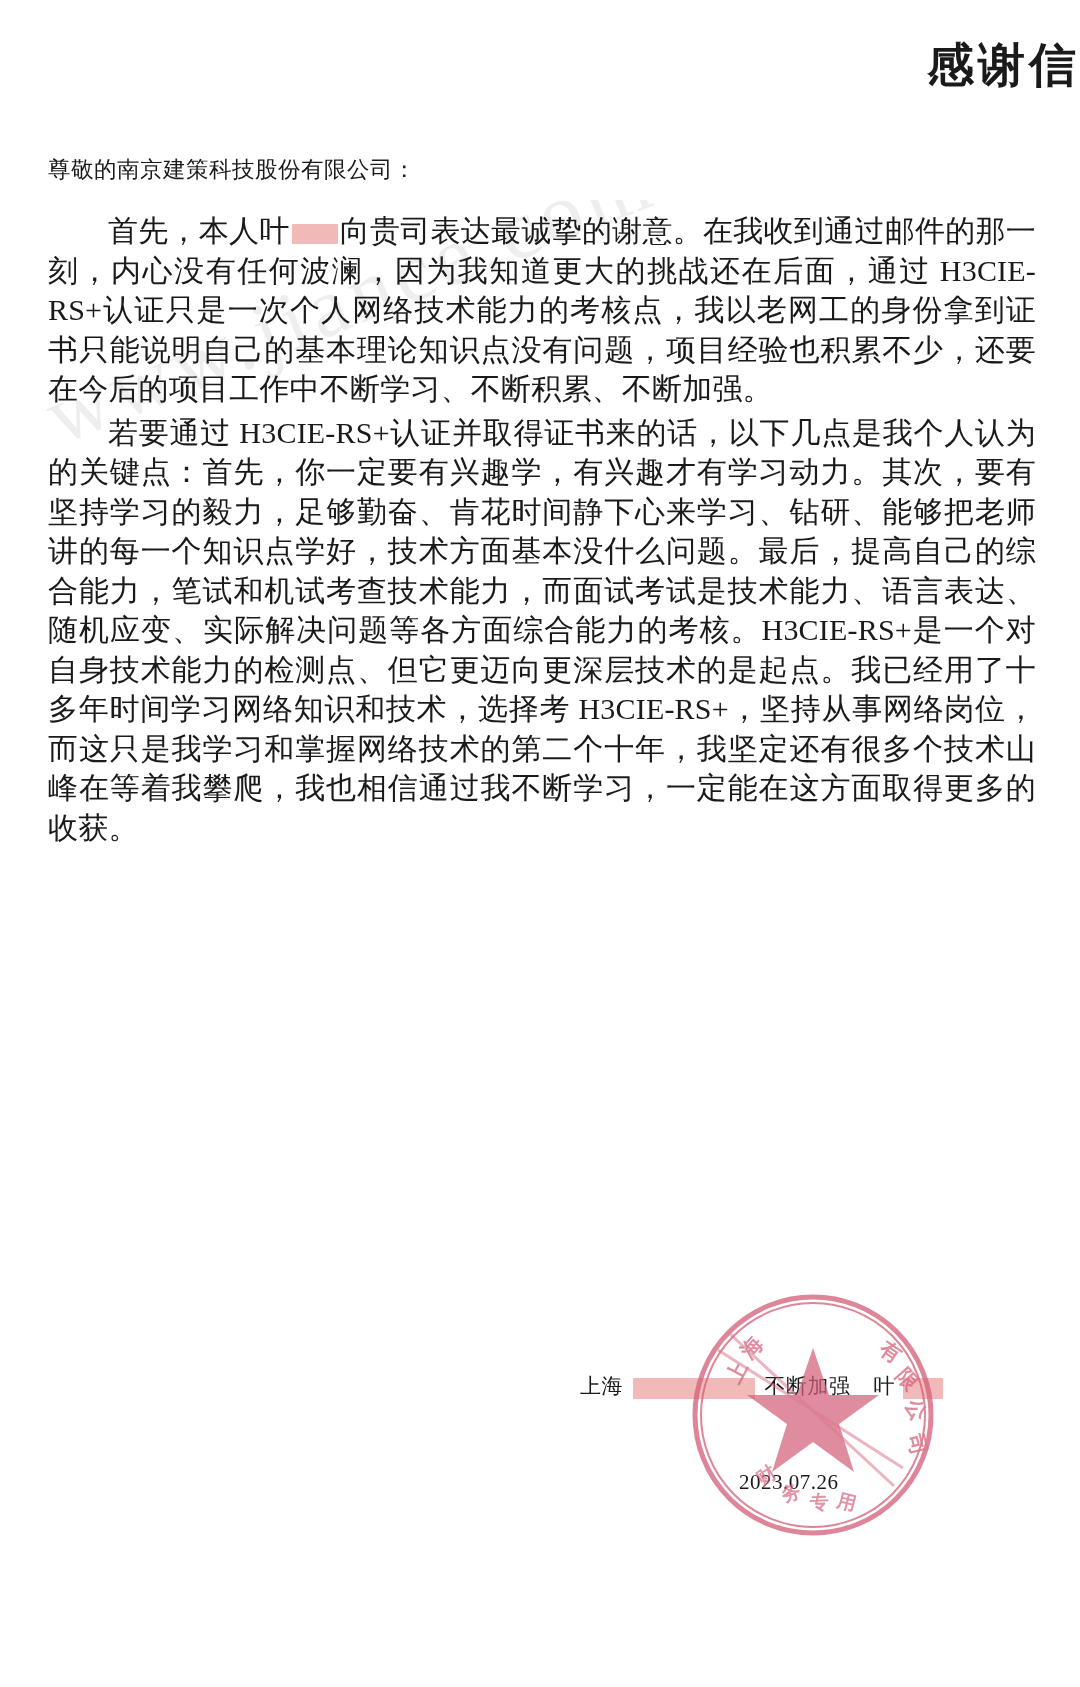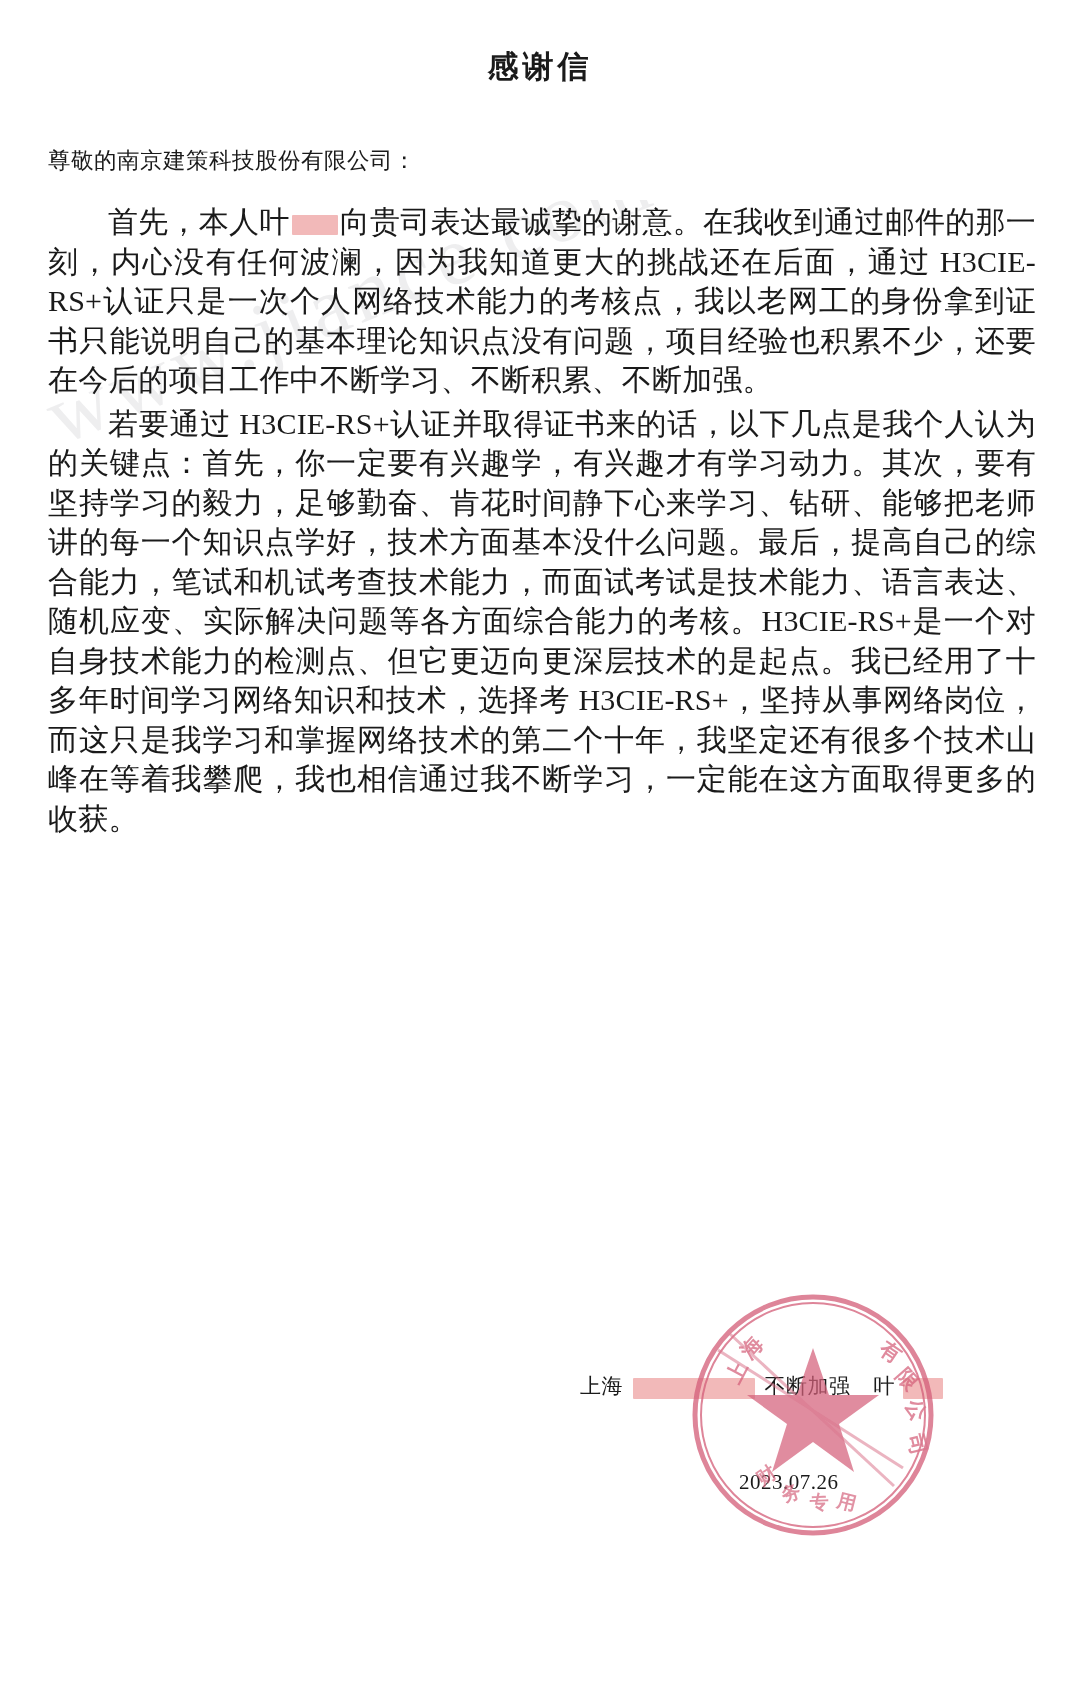--- a/index.html
+++ b/index.html
@@ -44,25 +44,25 @@
     font-size: 84px;
     letter-spacing: 6px;
     color: rgba(170, 170, 175, 0.20);
     white-space: nowrap;
     font-weight: 400;
   }
 
   .title {
     position: relative;
     z-index: 2;
-    text-align: center;
-    font-size: 31px;
+    text-align: right;
+    font-size: 47px;
     font-weight: 700;
     letter-spacing: 4px;
-    padding-top: 46px;
+    padding-top: 34px;
     font-family: "Liberation Serif", "DejaVu Serif", serif;
   }
 
   .body-block {
     position: relative;
     z-index: 2;
     margin: 0 44px 0 48px;
     padding-top: 56px;
   }
 

